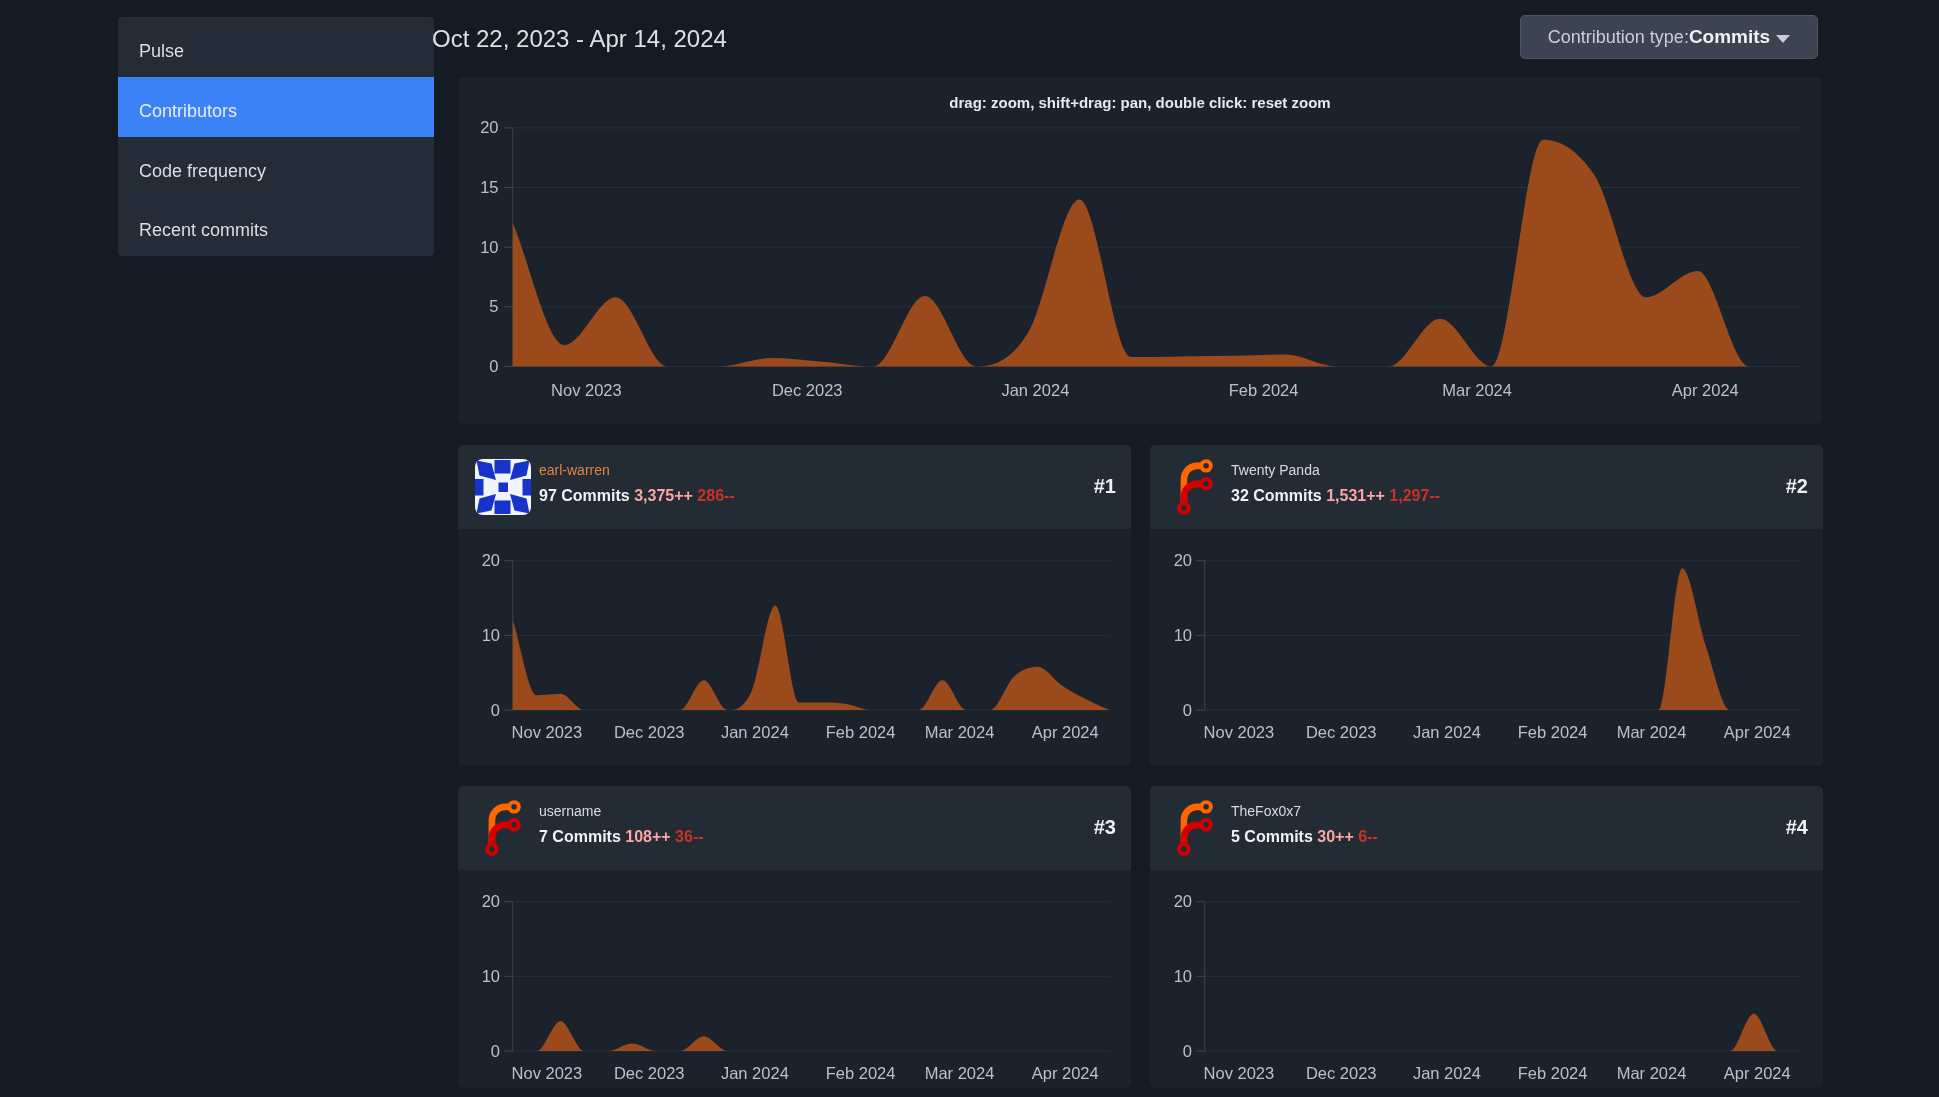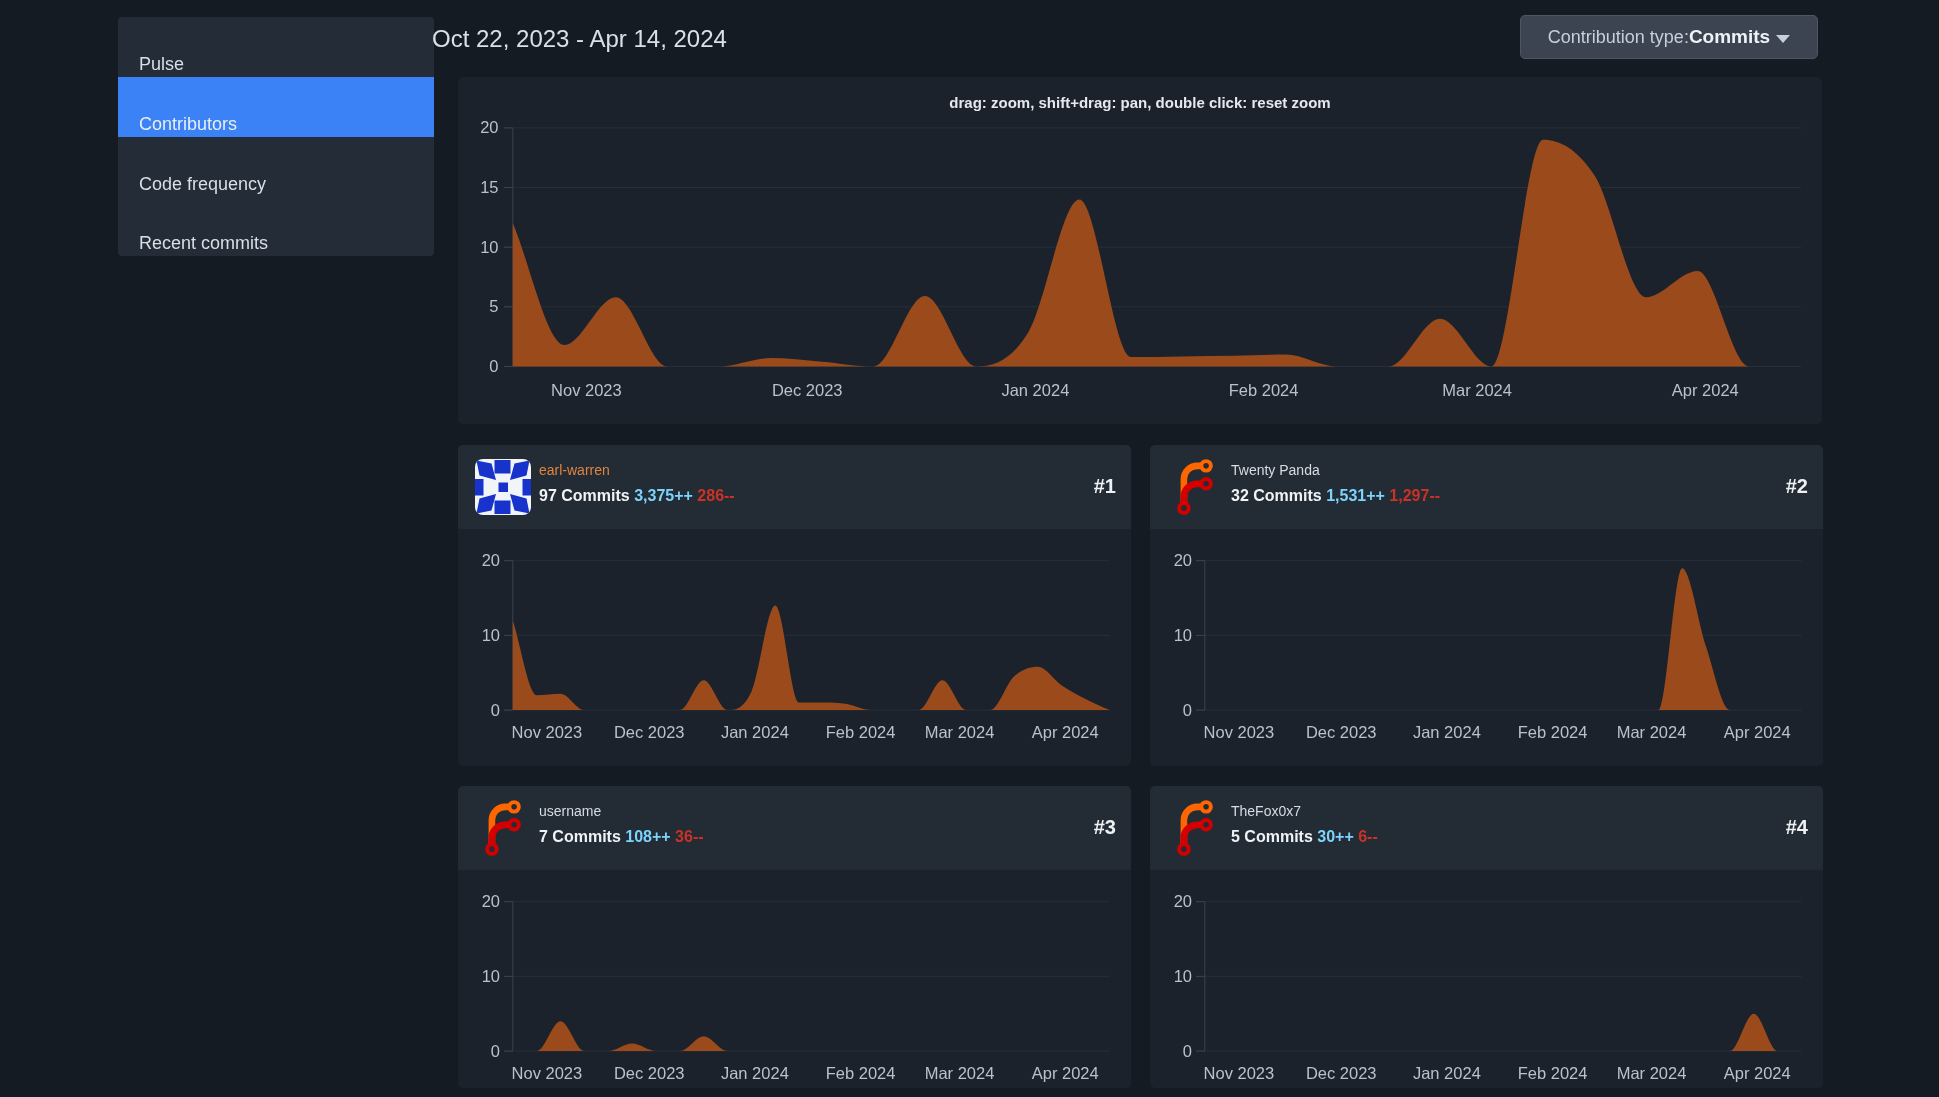--- a/index.html
+++ b/index.html
@@ -1,29 +1,29 @@
 <!DOCTYPE html>
 <html><head><meta charset="utf-8"><title>Contributors</title><style>
 *{margin:0;padding:0;box-sizing:border-box}
 html,body{width:1939px;height:1097px;background:#151b23;font-family:"Liberation Sans",sans-serif;overflow:hidden}
 body{position:relative}
 .menu{position:absolute;left:118px;top:17px;width:316px;background:#242c37;border-radius:4px;overflow:hidden}
-.menu .item{height:59.75px;line-height:59.75px;padding-left:21px;padding-top:18px;font-size:18px;color:#d9dfe5;box-sizing:border-box}
+.menu .item{height:59.75px;line-height:59.75px;padding-left:21px;padding-top:5px;font-size:18px;color:#d9dfe5;box-sizing:border-box}
 .menu .item.active{background:#3b82f6;color:#e9eef3}
 .h1{position:absolute;left:432px;top:25px;font-size:24px;color:#d9e0e7}
 .btn{position:absolute;left:1520px;top:15px;width:298px;height:44px;background:#3b4450;border:1px solid #4d5665;border-radius:5px;display:flex;align-items:center;justify-content:center;font-size:18px;color:#c8cfd9}
 .btn b{color:#eef2f6;font-weight:bold;font-size:19px}
 .caret{width:0;height:0;border-left:7px solid transparent;border-right:7px solid transparent;border-top:8px solid #c8cfd9;margin-left:6px;margin-top:3px}
 .card{position:absolute;background:#1b222b;border-radius:5px;overflow:hidden}
 .maincard{position:absolute;left:458px;top:77px;width:1364px;height:347px;background:#1b222b;border-radius:5px}
 .chead{position:absolute;left:0;top:0;width:100%;height:84px;background:#232b35}
 .avatar{position:absolute;left:17px;top:14px;width:56px;height:56px}
 .name{position:absolute;left:81px;top:17px;font-size:14px}
 .stats{position:absolute;left:81px;top:42px;font-size:16px;font-weight:bold;color:#f0f3f6}
-.stats .add{color:#7dd3fc}
+.stats .add{color:#fca5a5}
 .stats .del{color:#cb3226}
 .rank{position:absolute;right:15px;top:30px;font-size:20px;font-weight:bold;color:#edf1f4}
 </style></head><body>
 <div class="menu">
 <div class="item">Pulse</div>
 <div class="item active">Contributors</div>
 <div class="item">Code frequency</div>
 <div class="item">Recent commits</div>
 </div>
 <div class="h1">Oct 22, 2023 - Apr 14, 2024</div>

